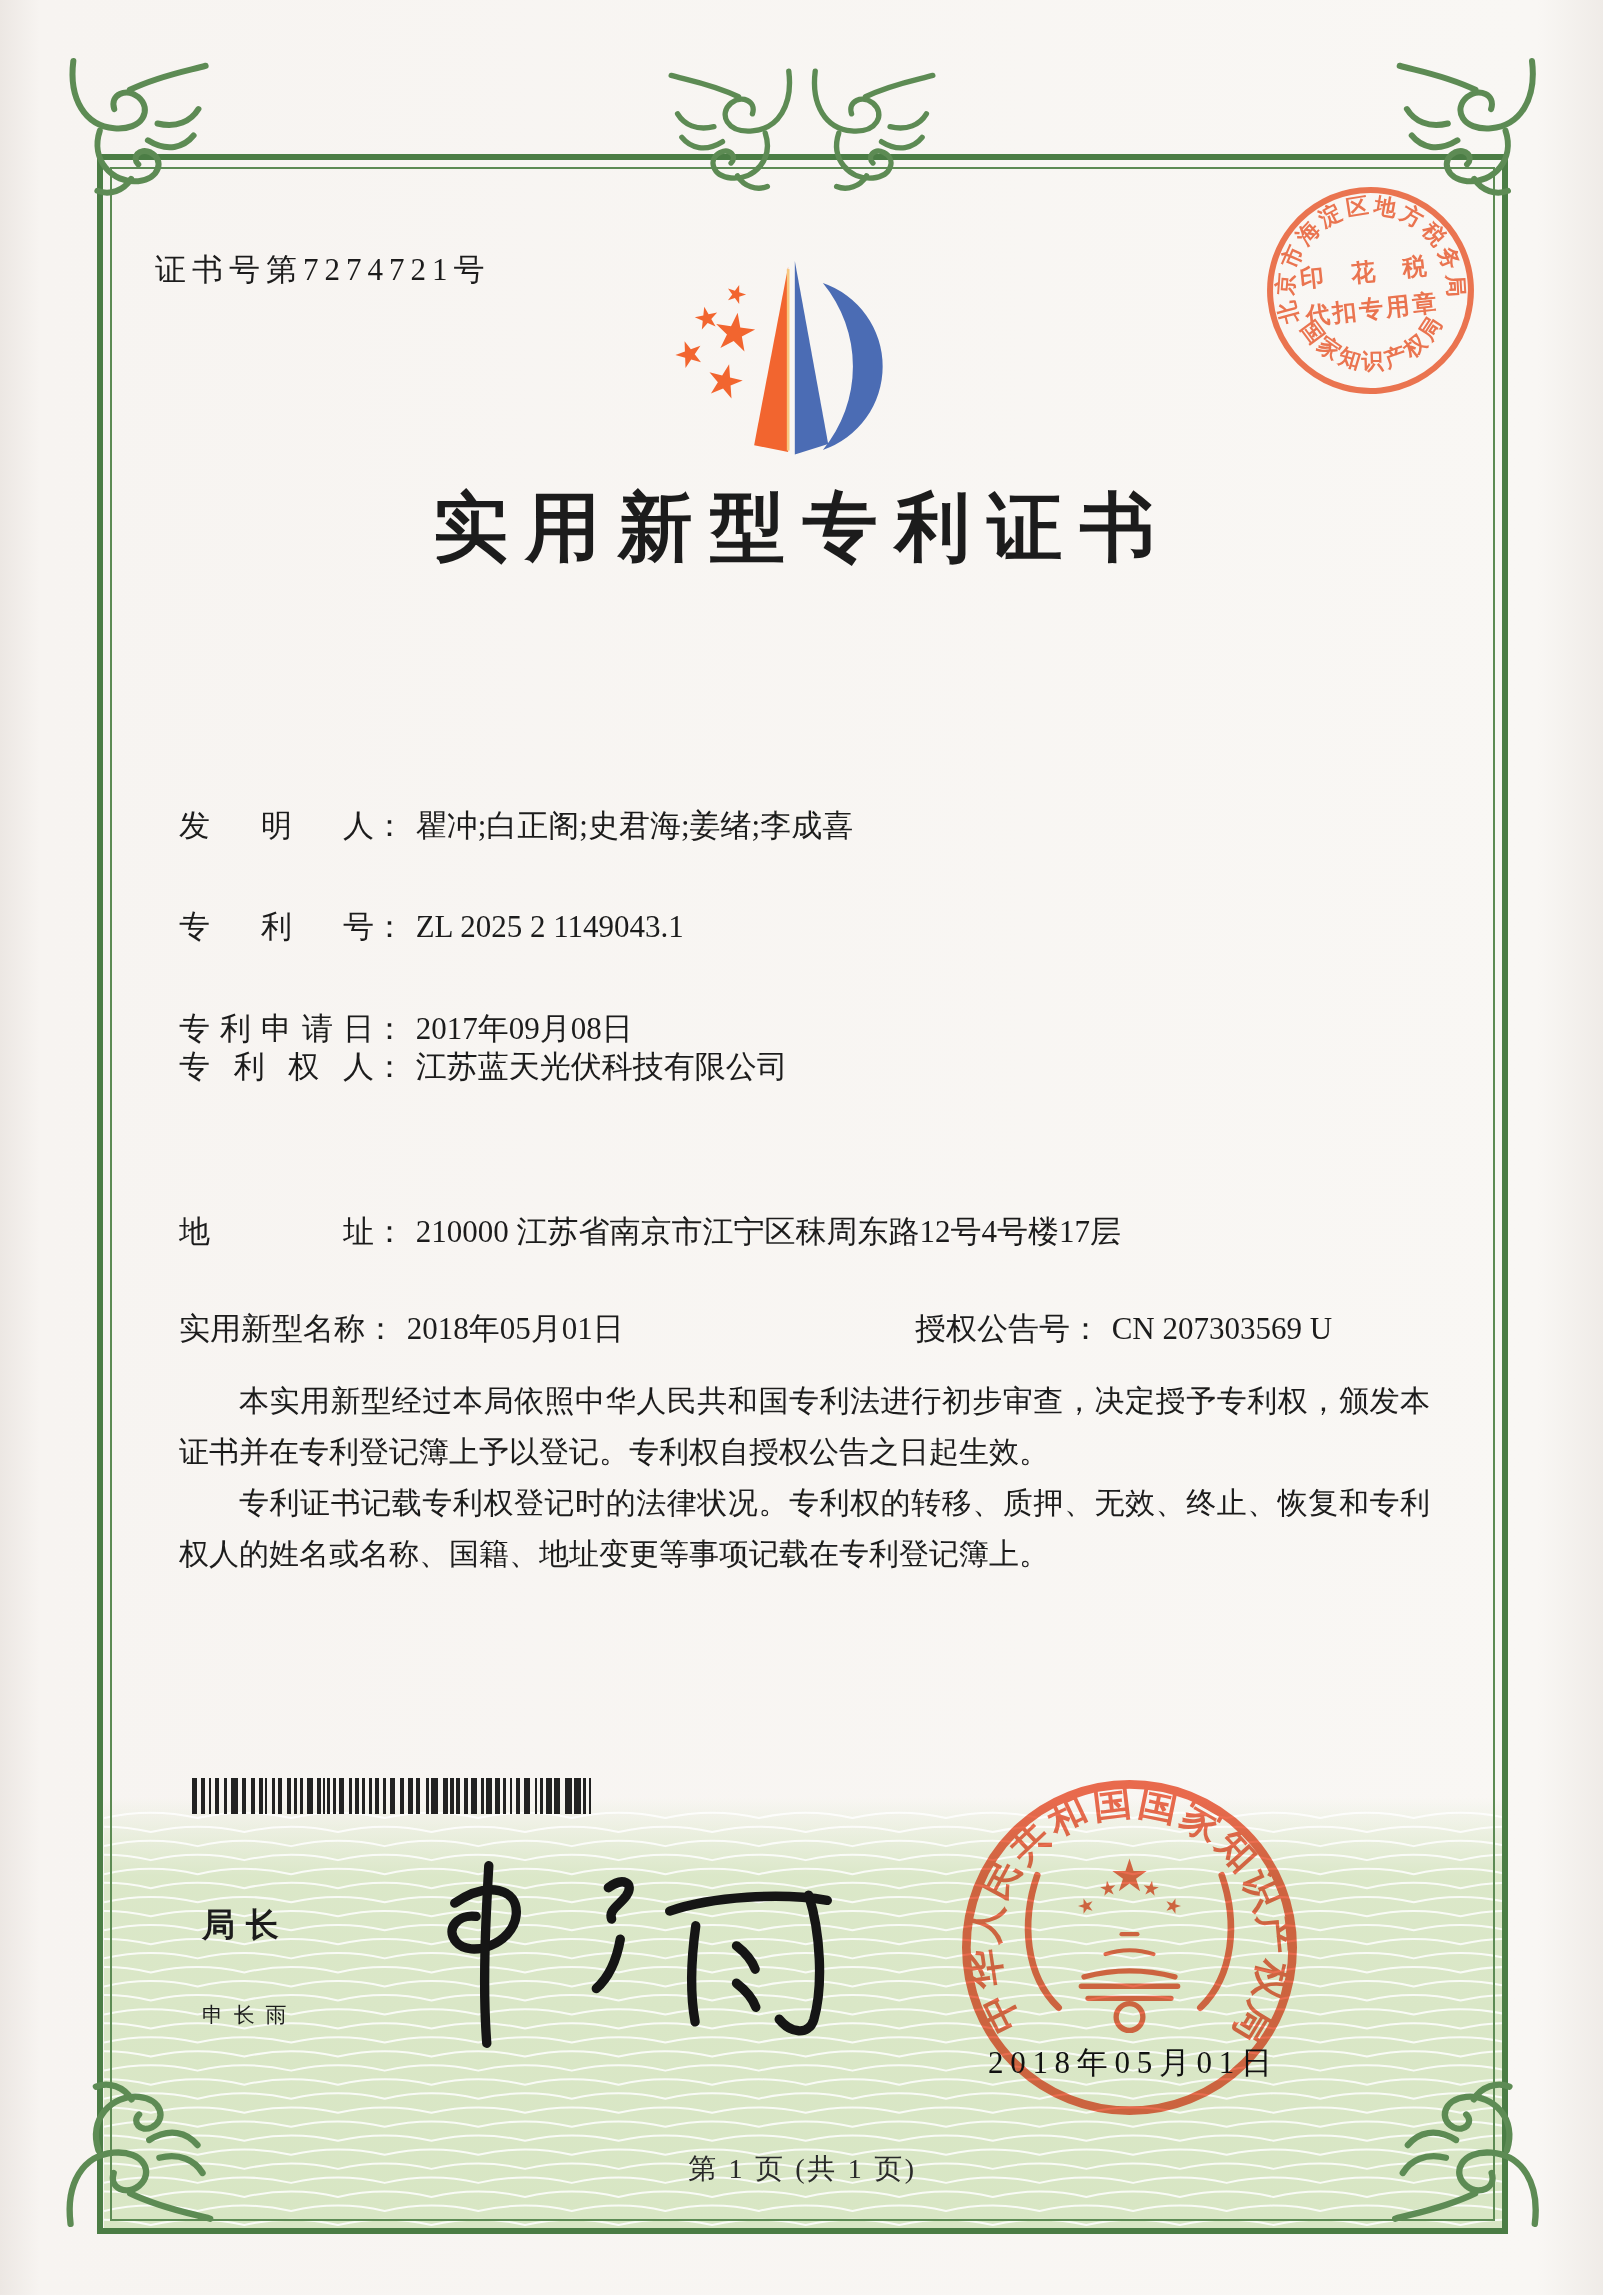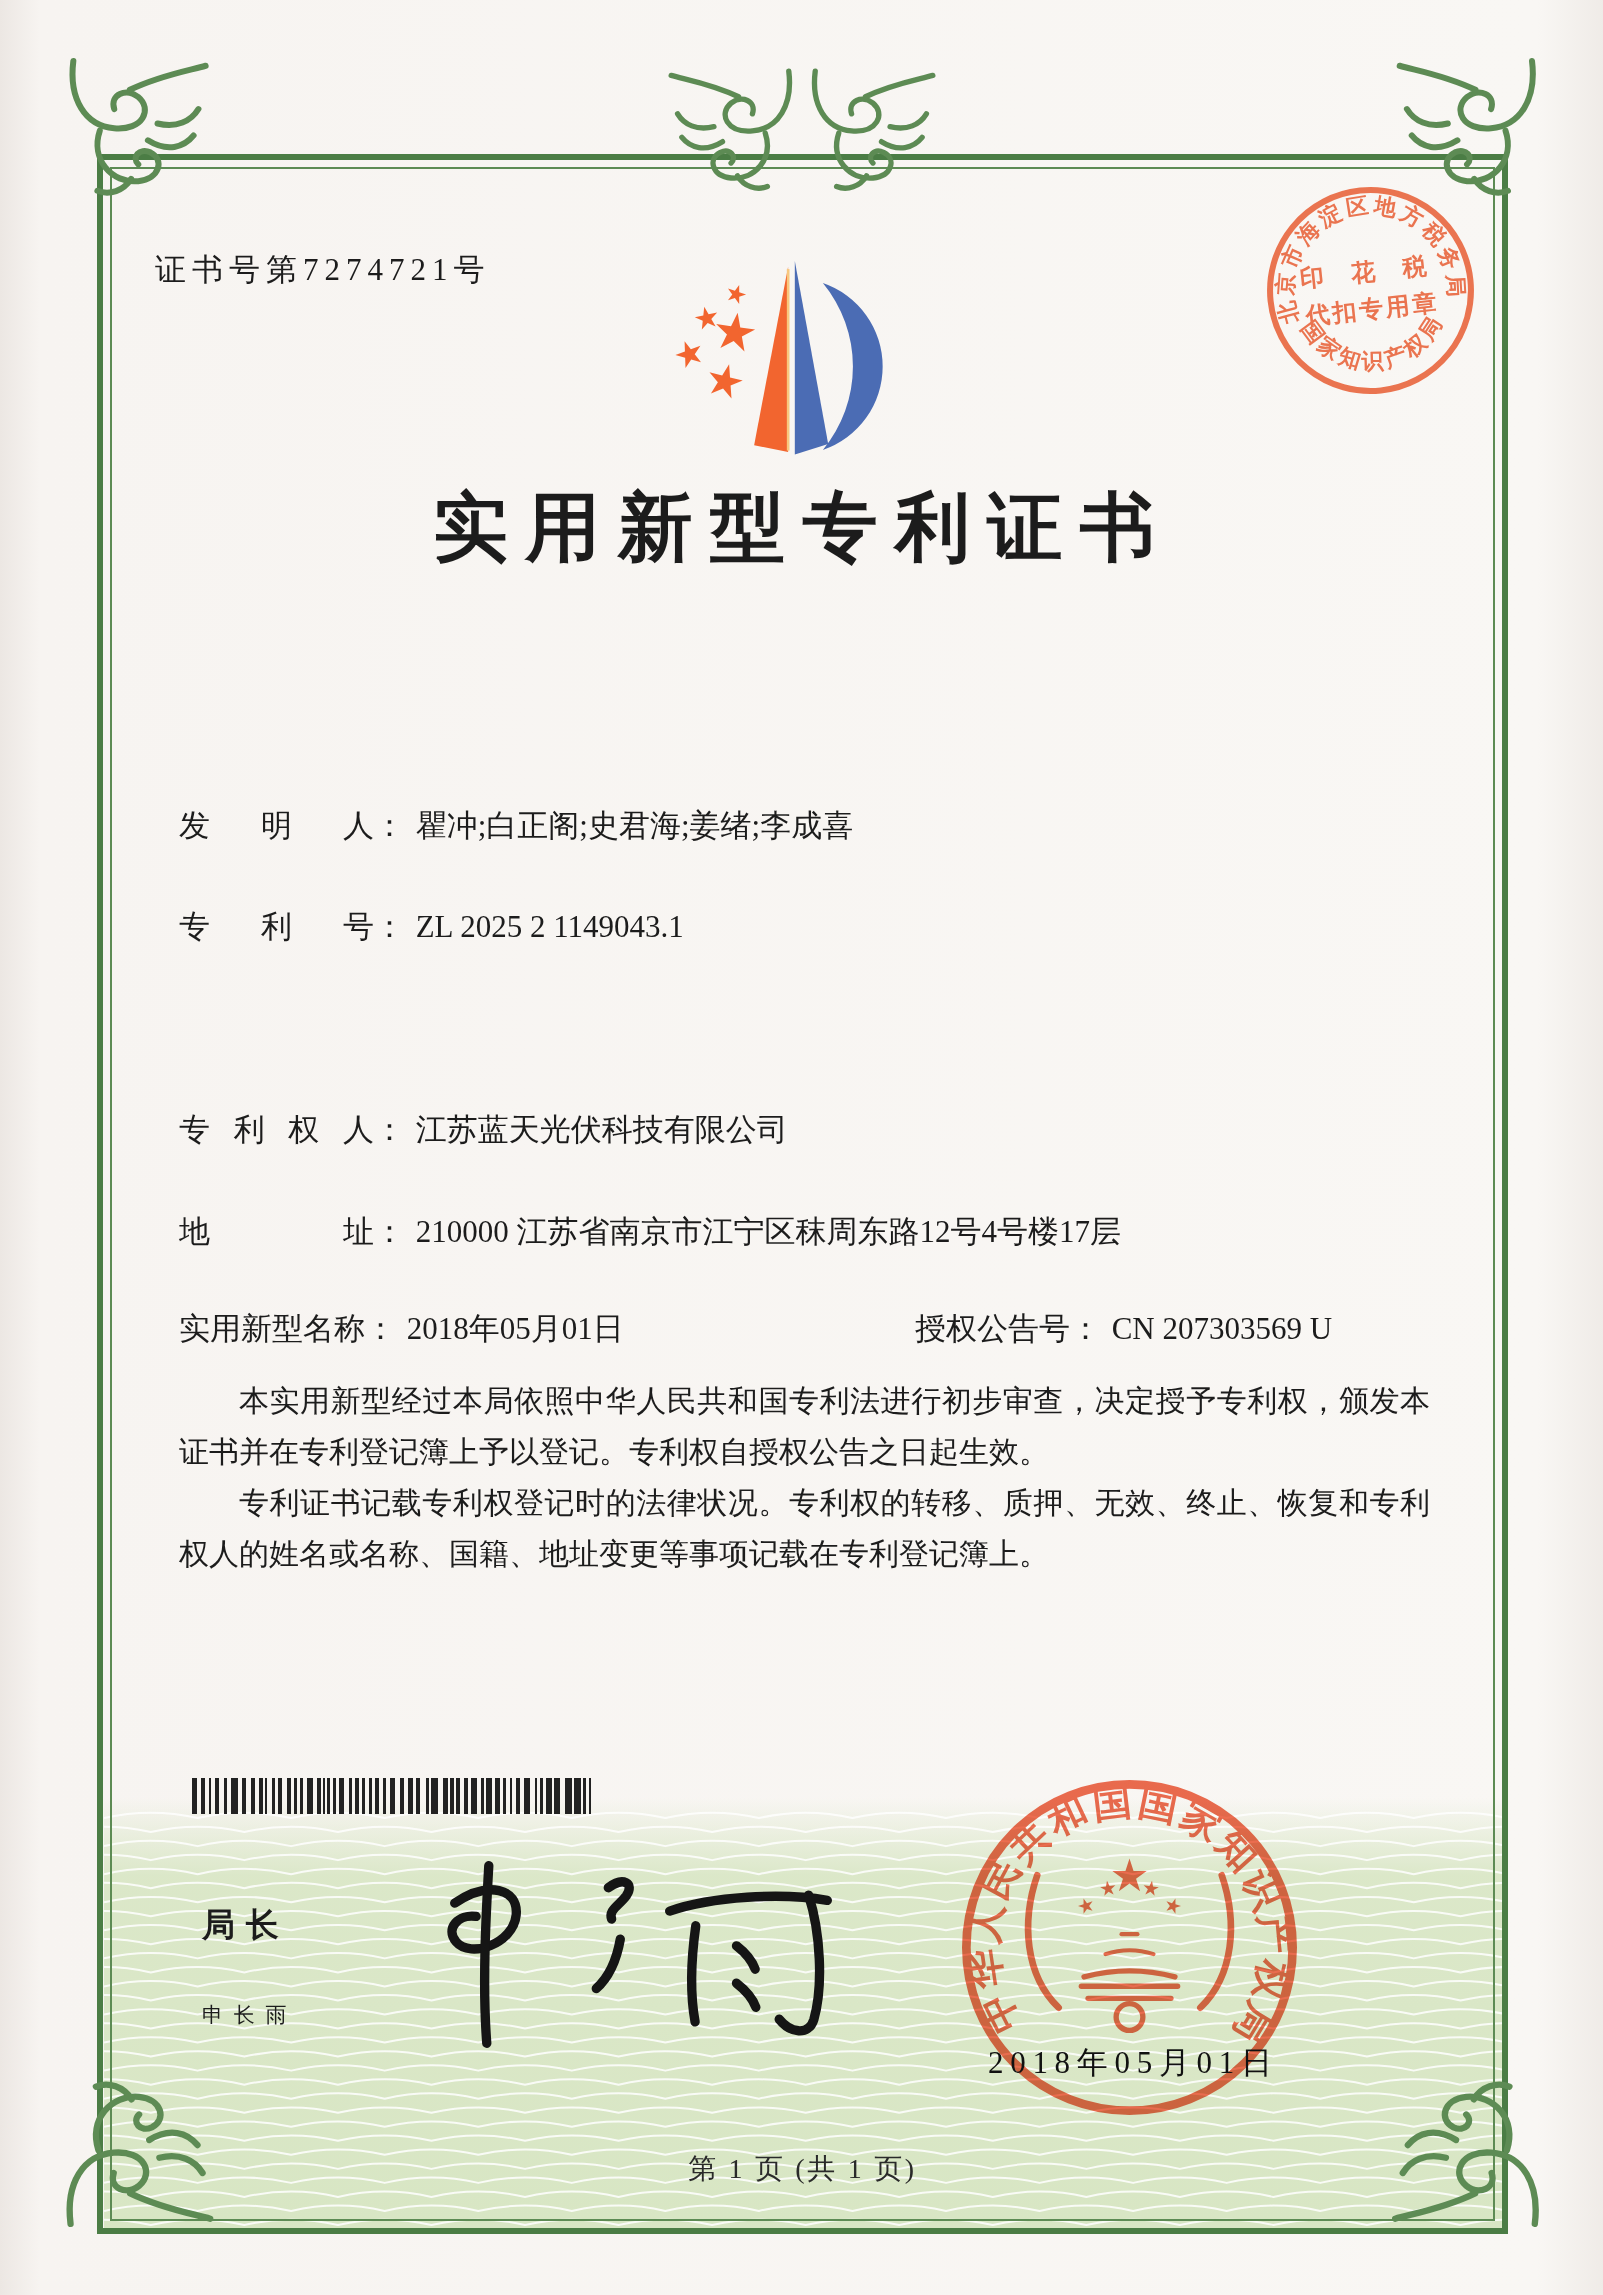--- a/index.html
+++ b/index.html
@@ -120,21 +120,24 @@
   </svg>
 
   <div class="title">实用新型专利证书</div>
 
   <div class="row" style="top:805px">
     <span class="lbl">发明人</span><span>：</span><span class="val">瞿冲;白正阁;史君海;姜绪;李成喜</span>
   </div>
   <div class="row" style="top:906px">
     <span class="lbl">专利号</span><span>：</span><span class="val">ZL 2025 2 1149043.1</span>
   </div>
-  <div class="row" style="top:1109px">
+  <div class="row" style="top:1008px">
+    <span class="lbl">专利申请日</span><span>：</span><span class="val">2017年09月08日</span>
+  </div>
+  <div class="row" style="top:1046px">
     <span class="lbl">专利权人</span><span>：</span><span class="val">江苏蓝天光伏科技有限公司</span>
   </div>
   <div class="row" style="top:1211px">
     <span class="lbl">地址</span><span>：</span><span class="val">210000 江苏省南京市江宁区秣周东路12号4号楼17层</span>
   </div>
   <div class="row" style="top:1308px">
     <span class="lbl compact">实用新型名称</span><span>：</span><span class="val">2018年05月01日</span>
     <span class="grp2"><span class="lbl compact">授权公告号</span><span>：</span><span class="val">CN 207303569 U</span></span>
   </div>
 

